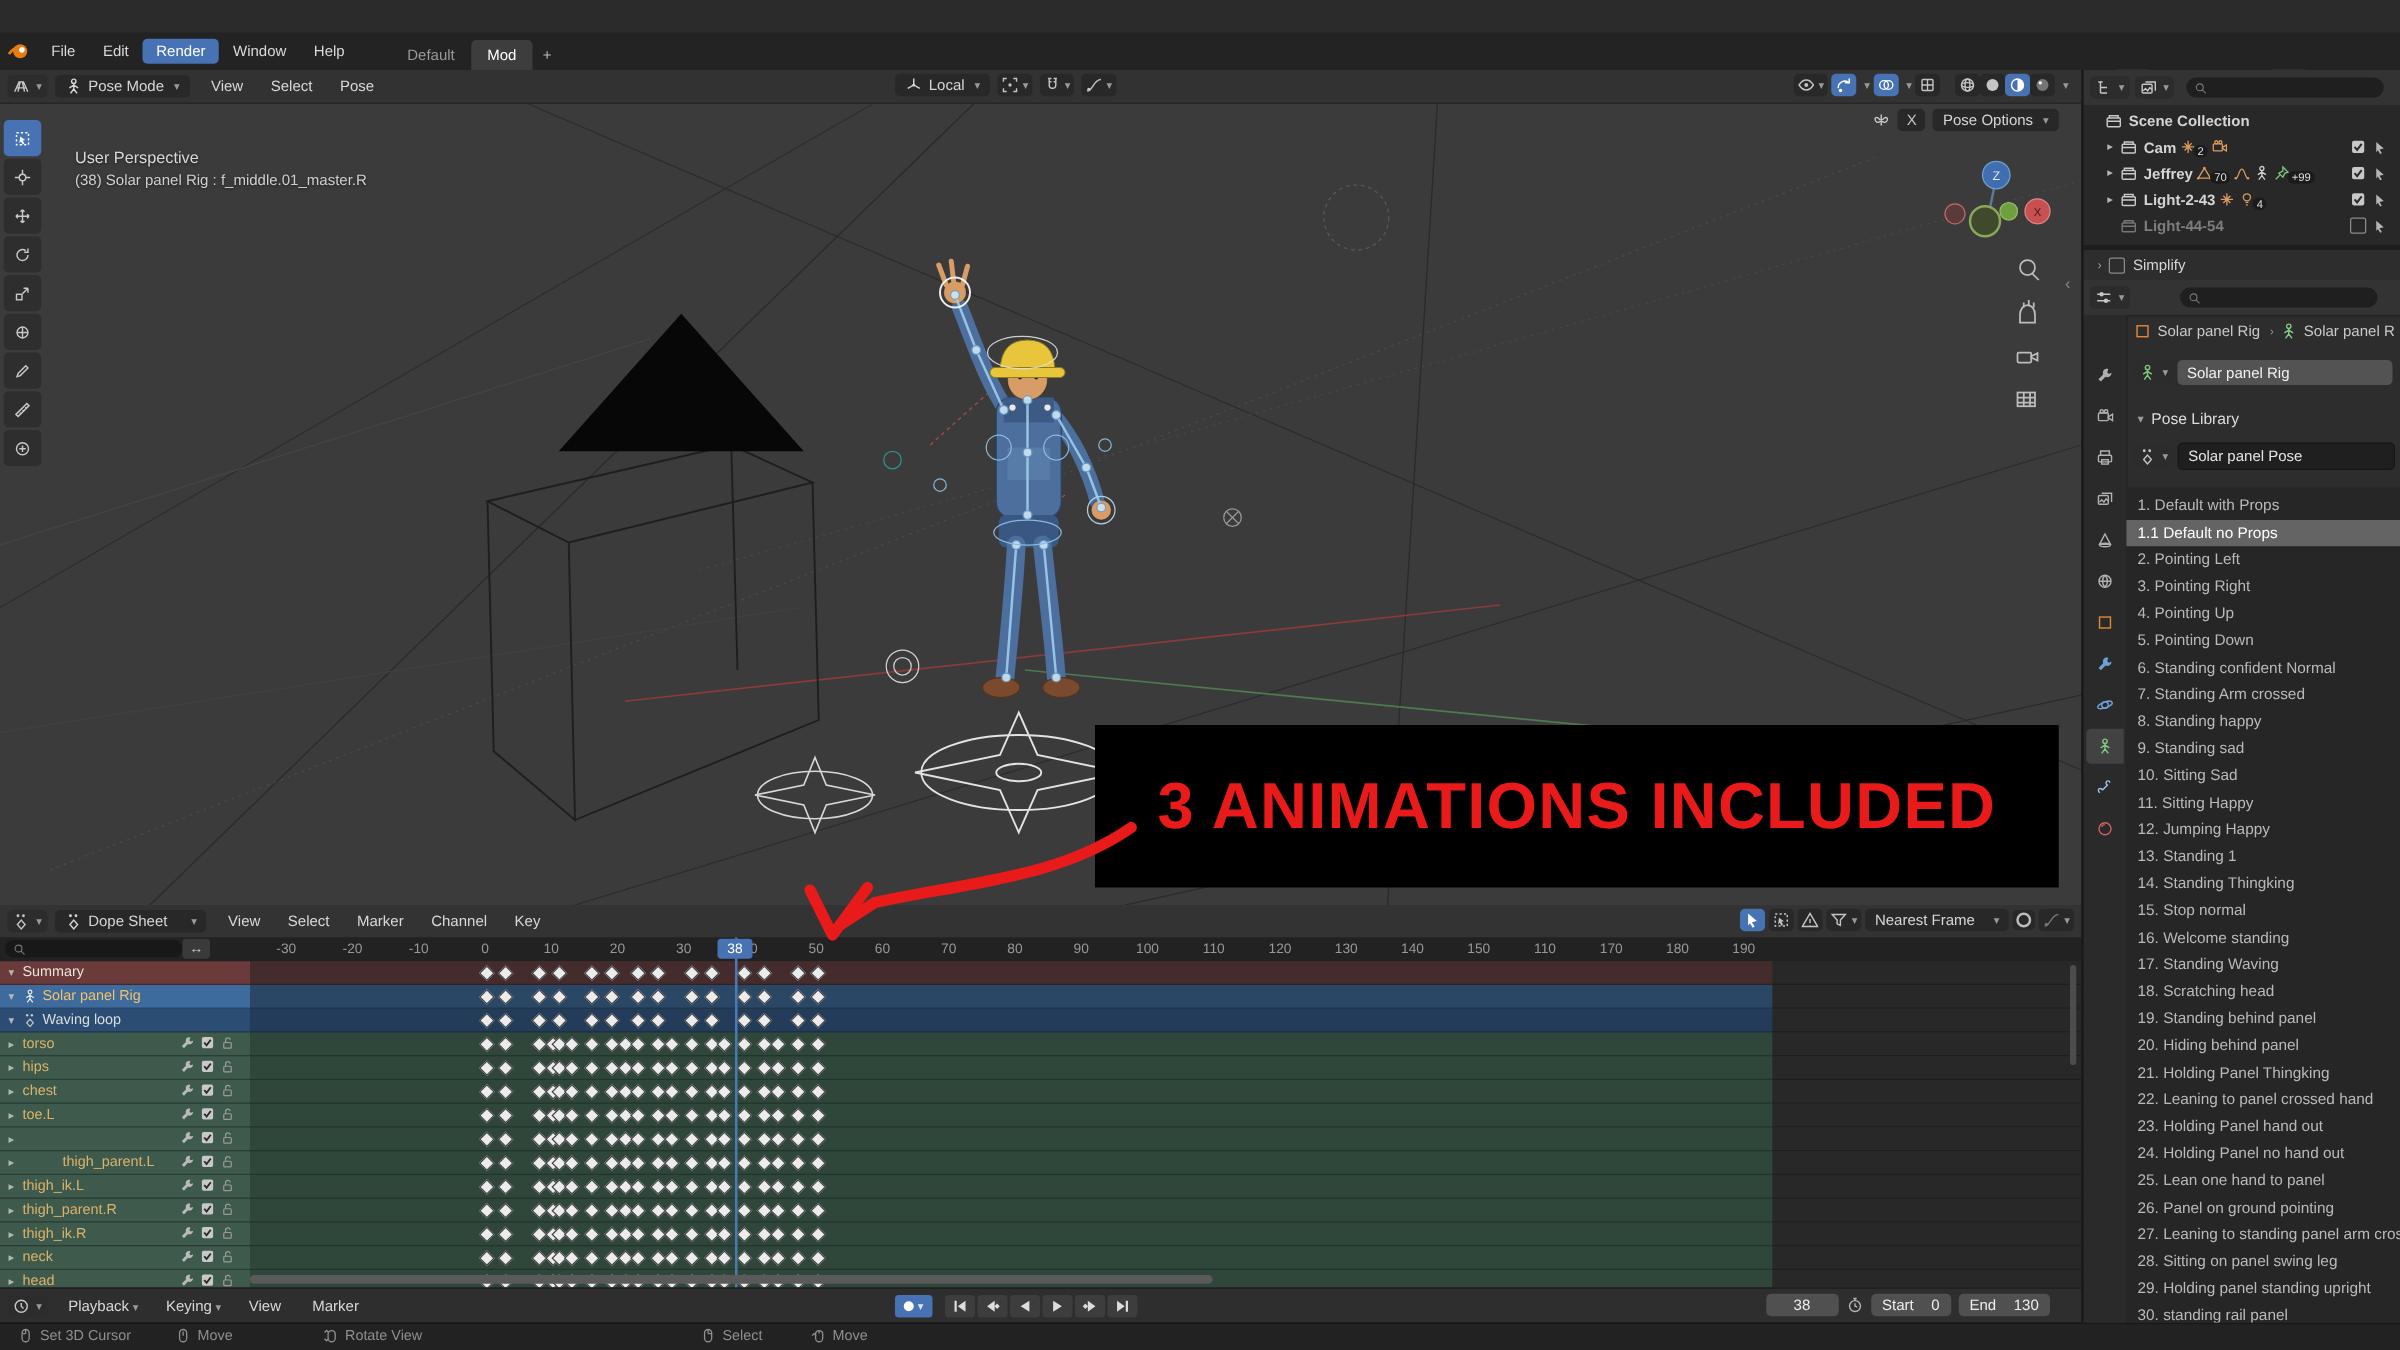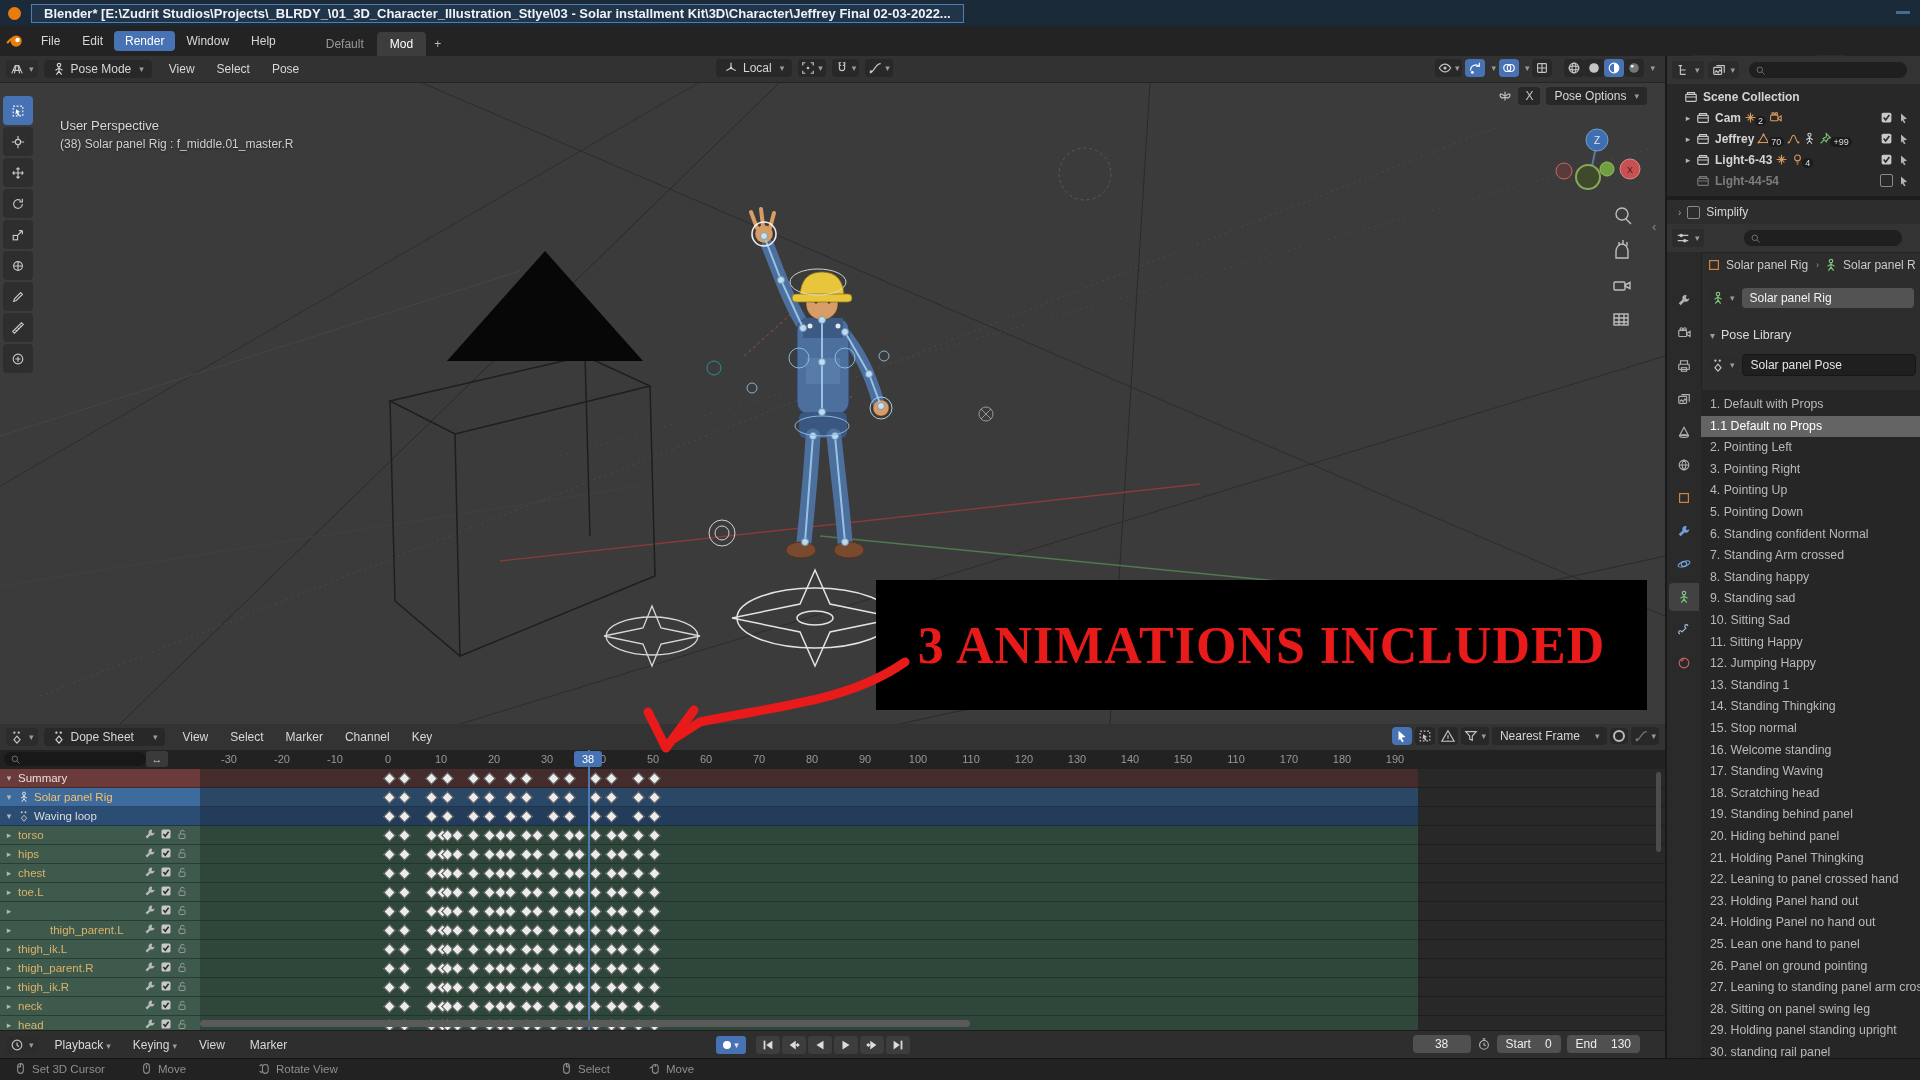--- a/index.html
+++ b/index.html
@@ -350,25 +350,20 @@
       </symbol>
     <symbol id="i-add" viewBox="0 0 16 16">
         <circle cx="8" cy="8" r="5.5"></circle>
         <path d="M8 5v6M5 8h6"></path>
       </symbol>
   </defs>
 </svg>
 
 <div id="app">
 
-  <div id="titlebar" class="abs">
-    <div class="logo-dot"></div>
-    <div class="title-box"><span>Blender* [E:\Zudrit Studios\Projects\_BLRDY_\01_3D_Character_Illustration_Stlye\03 - Solar installment Kit\3D\Character\Jeffrey Final 02-03-2022...</span></div>
-    <div class="win-dash"></div>
-  </div>
 
   <div id="menubar" class="abs">
     <svg class="blogo" viewBox="0 0 16 16">
         <circle cx="9" cy="8" r="5" fill="#e87d0d"></circle>
         <circle cx="10.2" cy="7" r="2" fill="#fff"></circle>
         <path d="M1 10c2-3 5-5 8-5" stroke="#e87d0d" stroke-width="2" fill="none"></path>
       </svg>
     <div id="mb-menus" class="flex">
         <div class="mitem">File</div>
         <div class="mitem">Edit</div>
@@ -680,21 +675,21 @@
           <svg class="ic" style="">
             <use href="#i-add"></use>
           </svg>
         </div>
       </div>
     <div id="vp-overlay">
       <div class="l1">User Perspective</div>
       <div class="l2">(38) Solar panel Rig : f_middle.01_master.R</div>
     </div>
     <div id="promo">
-      <span id="promo-text" style="color: rgb(232, 26, 26); font-family: Liberation Serif, serif;">3 ANIMATIONS INCLUDED</span>
+      <span id="promo-text" style="color: rgb(232, 26, 26);">3 ANIMATIONS INCLUDED</span>
     </div>
   </div>
 
   <div id="dopesheet" class="abs">
     <div id="ds-header">
       <span class="chip">
           <svg class="ic">
             <use href="#i-action"></use>
           </svg>
           <span class="chev">▾</span>
@@ -1472,21 +1467,21 @@
             <svg class="ic" style="color:#b5b5b5;width:12px;height:12px;">
               <use href="#i-cursor-arrow"></use>
             </svg>
           </span>
         </div>
         <div class="orow" style="top: 65px;">
           <span class="tri" style="margin-left: 16px;">▸</span>
           <svg class="ic" style="color:#c9c9c9;">
             <use href="#i-collection"></use>
           </svg>
-          <span class="lbl">Light-6-43</span>
+          <span class="lbl">Light-2-43</span>
           <svg class="ic" style="color:#d99a5e;width:13px;height:13px;">
             <use href="#i-empty-axis"></use>
           </svg>
           <svg class="ic" style="color:#d99a5e;width:13px;height:13px;">
             <use href="#i-light"></use>
           </svg>
           <span class="bub">4</span>
           <span style="position: absolute; right: 12px; display: flex; gap: 5px; align-items: center;">
             <svg class="ic" style="width:13px;height:13px;">
               <use href="#i-check"></use>

